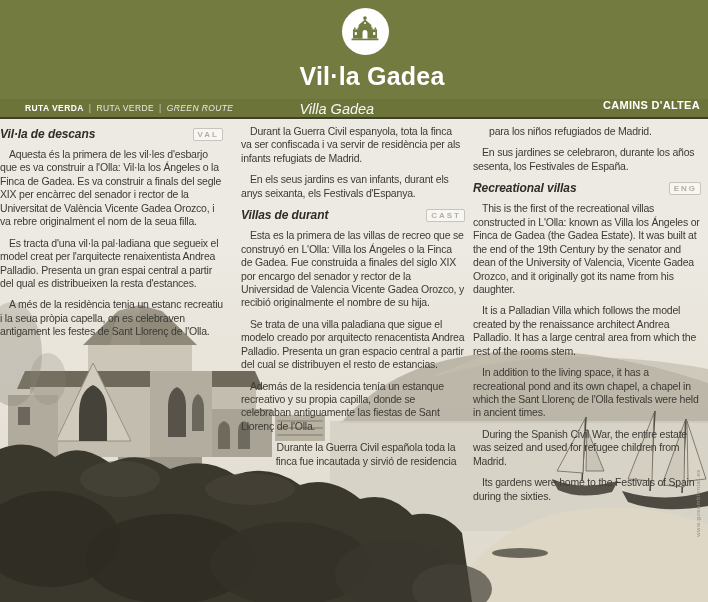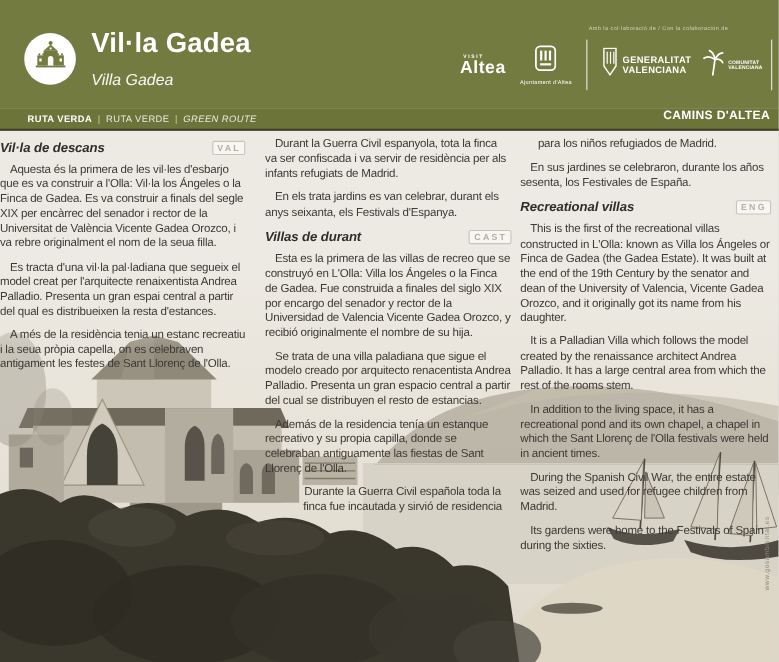--- a/index.html
+++ b/index.html
@@ -4,21 +4,21 @@
 <style>
   html,body{margin:0;padding:0;background:#888;}
   .board{
     position:relative;width:708px;height:602px;overflow:hidden;
     font-family:"Liberation Sans","DejaVu Sans",sans-serif;
     background:#edeae3;
   }
   
   .header{
     position:relative;height:99px;background:#737b40;
-    display:flex;align-items:center;padding:0 0 0 22px;box-sizing:border-box;
+    display:flex;align-items:center;padding:0 0 0 22px;box-sizing:border-box;flex-direction:column;
   }
   .logo-circle{
     width:47px;height:47px;border-radius:50%;background:#ffffff;
     display:flex;align-items:center;justify-content:center;flex:0 0 auto;
     margin-top:8px;
   }
   .titles{margin-left:14px;margin-top:8px;color:#fff;}
   .title{font-size:25px;font-weight:bold;letter-spacing:.2px;line-height:1.05;}
   .subtitle{font-size:14.5px;font-style:italic;margin-top:12px;color:rgba(255,255,255,.95);}
   .header-right{margin-left:auto;display:flex;flex-direction:column;align-items:flex-end;padding-right:6px;margin-top:6px;}
@@ -252,21 +252,21 @@
         <span class="col-heading">Vil·la de descans</span>
         <span class="lang-badge">VAL</span>
       </div>
       <p class="para">Aquesta és la primera de les vil·les d'esbarjo que es va construir a l'Olla: Vil·la los Ángeles o la Finca de Gadea. Es va construir a finals del segle XIX per encàrrec del senador i rector de la Universitat de València Vicente Gadea Orozco, i va rebre originalment el nom de la seua filla.</p>
       <p class="para">Es tracta d'una vil·la pal·ladiana que segueix el model creat per l'arquitecte renaixentista Andrea Palladio. Presenta un gran espai central a partir del qual es distribueixen la resta d'estances.</p>
       <p class="para">A més de la residència tenia un estanc recreatiu i la seua pròpia capella, on es celebraven antigament les festes de Sant Llorenç de l'Olla.</p>
     </div>
 
     <div class="col col-2">
       <p class="para">Durant la Guerra Civil espanyola, tota la finca va ser confiscada i va servir de residència per als infants refugiats de Madrid.</p>
-      <p class="para">En els trata jardins es van celebrar, durant els anys seixanta, els Festivals d'Espanya.</p>
+      <p class="para">En els seus jardins es van infants, durant els anys seixanta, els Festivals d'Espanya.</p>
       <div class="head-row spaced">
         <span class="col-heading">Villas de durant</span>
         <span class="lang-badge">CAST</span>
       </div>
       <p class="para">Esta es la primera de las villas de recreo que se construyó en L'Olla: Villa los Ángeles o la Finca de Gadea. Fue construida a finales del siglo XIX por encargo del senador y rector de la Universidad de Valencia Vicente Gadea Orozco, y recibió originalmente el nombre de su hija.</p>
       <p class="para">Se trata de una villa paladiana que sigue el modelo creado por arquitecto renacentista Andrea Palladio. Presenta un gran espacio central a partir del cual se distribuyen el resto de estancias.</p>
       <p class="para">Además de la residencia tenía un estanque recreativo y su propia capilla, donde se celebraban antiguamente las fiestas de Sant Llorenç de l'Olla.</p>
       <p class="para wrap-center">Durante la Guerra Civil española toda la finca fue incautada y sirvió de residencia</p>
     </div>
 

